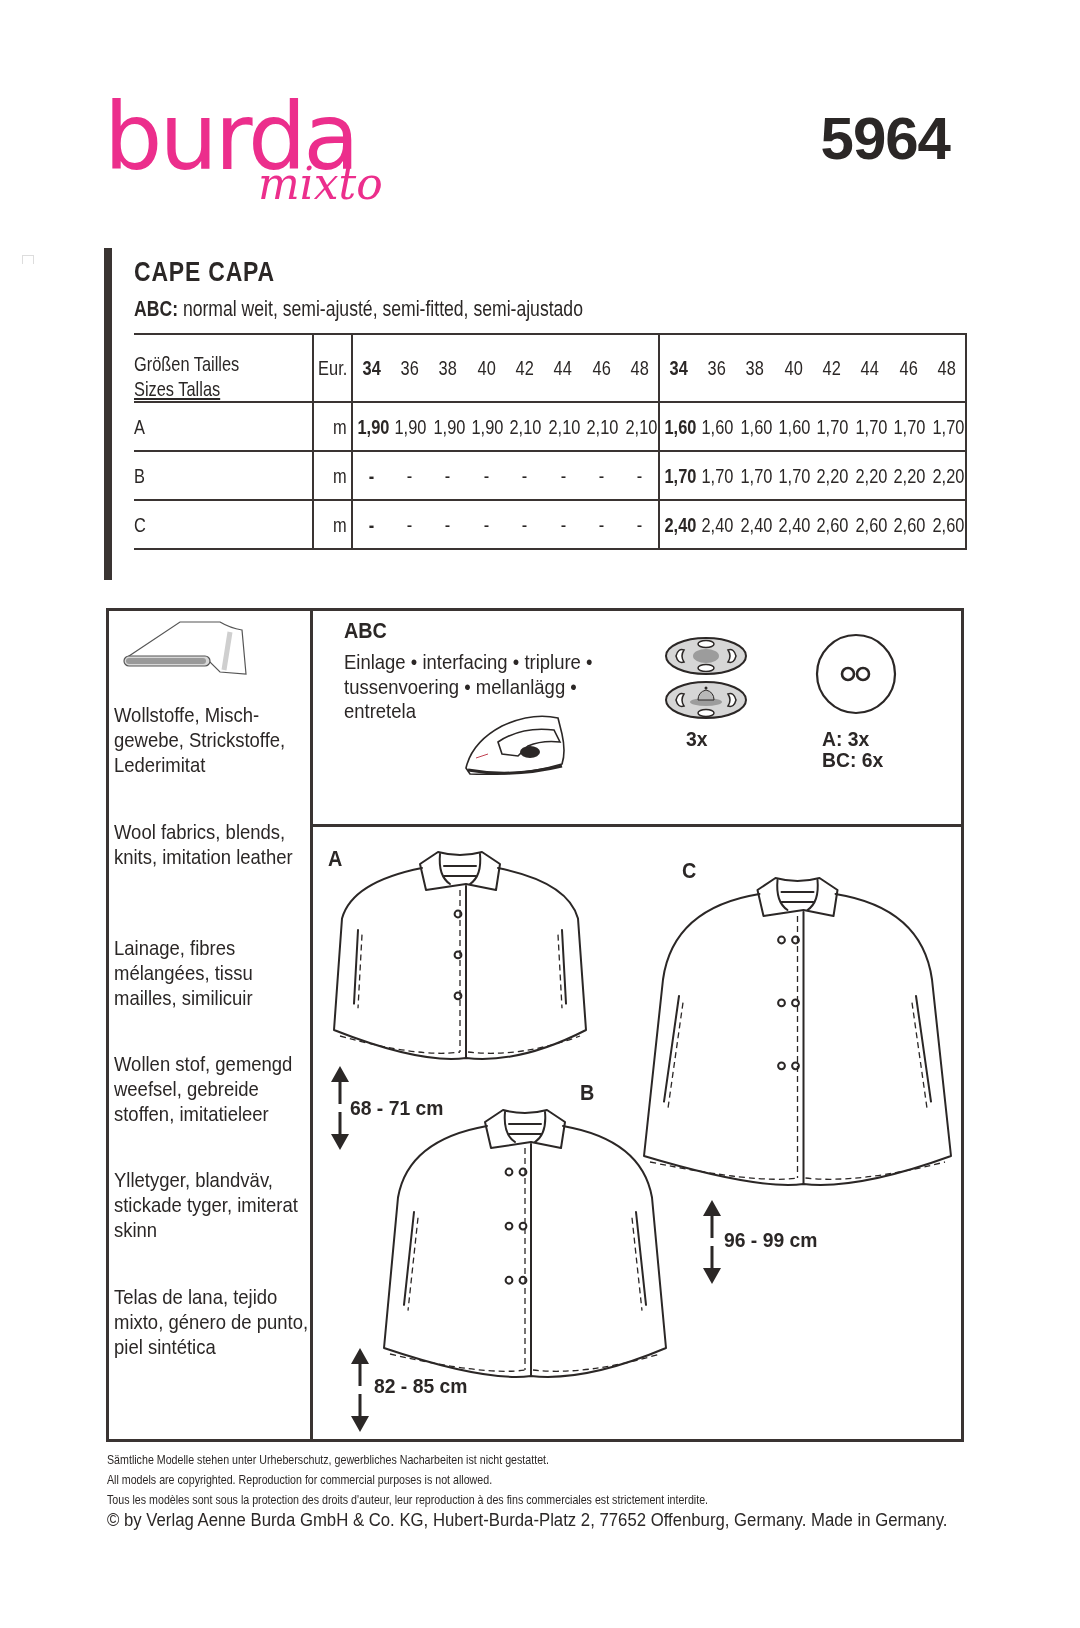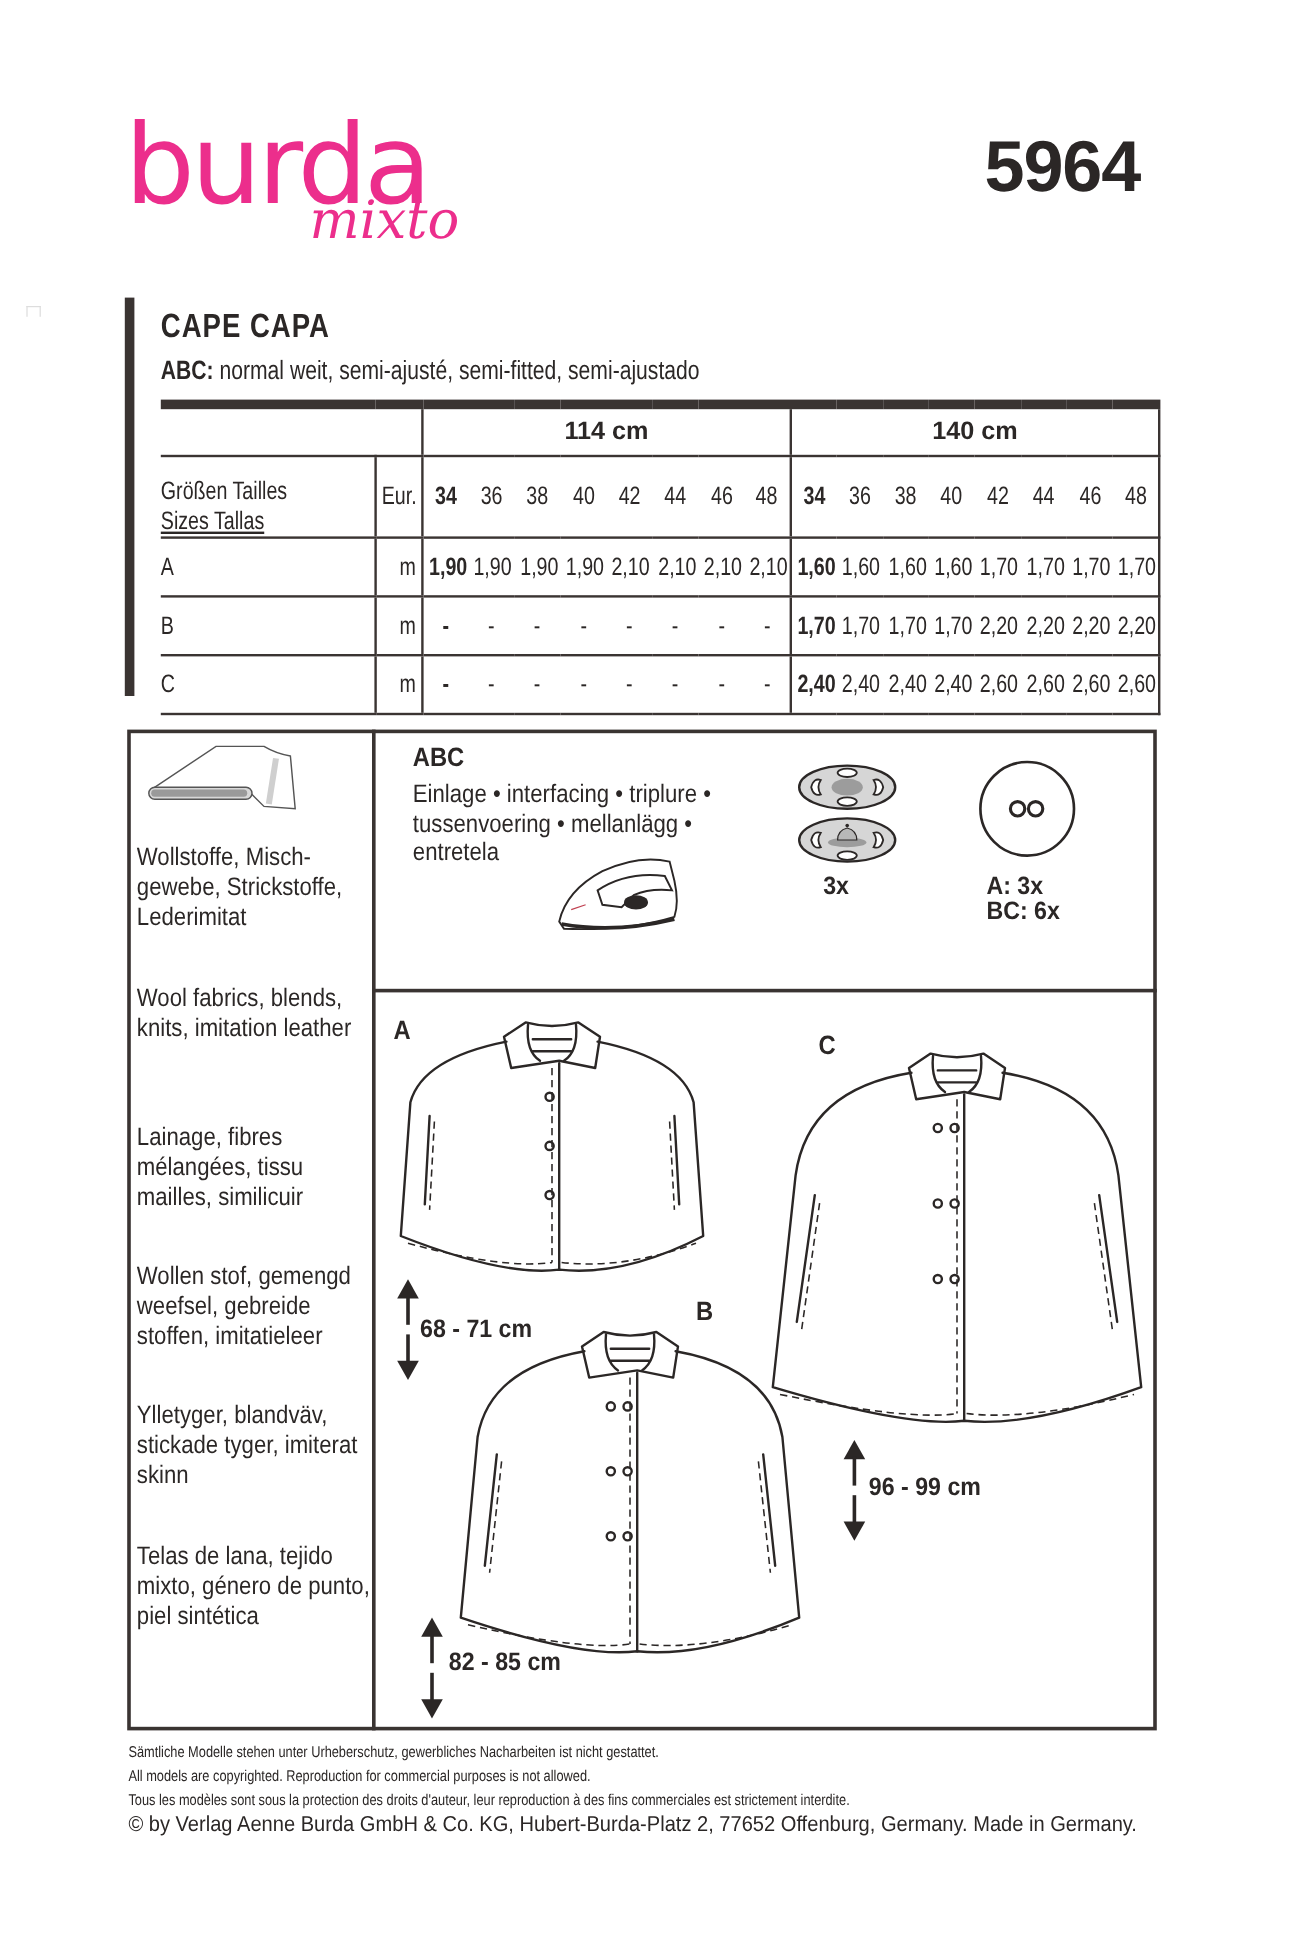--- a/index.html
+++ b/index.html
@@ -69,25 +69,20 @@
 <div class="abs title">CAPE  CAPA</div>
 <div class="abs subtitle"><b>ABC:</b><span> normal weit, semi-ajusté, semi-fitted, semi-ajustado</span></div>
 
 <table class="abs size-table">
   <colgroup>
     <col style="width:175px">
       <col style="width:38px">
     <col span="16" style="width:37.5px">
   </colgroup>
   <tbody>
-      <tr class="top">
-    <td colspan="2"></td>
-    <td colspan="8" class="group-head"><span>114 cm</span></td>
-    <td colspan="8" class="group-head last"><span>140 cm</span></td>
-  </tr>
   <tr>
     <td class="lbl">
       <div class="sizes-label"><span class="sq" style="transform-origin:left">Größen  Tailles</span><br><span class="sq u" style="transform-origin:left">Sizes  Tallas</span></div>
     </td>
     <td class="unit"><span class="sq">Eur.</span></td>
     <td class="v first-v"><span class="sq">34</span></td>
     <td class="v"><span class="sq">36</span></td>
     <td class="v"><span class="sq">38</span></td>
     <td class="v"><span class="sq">40</span></td>
     <td class="v"><span class="sq">42</span></td>

